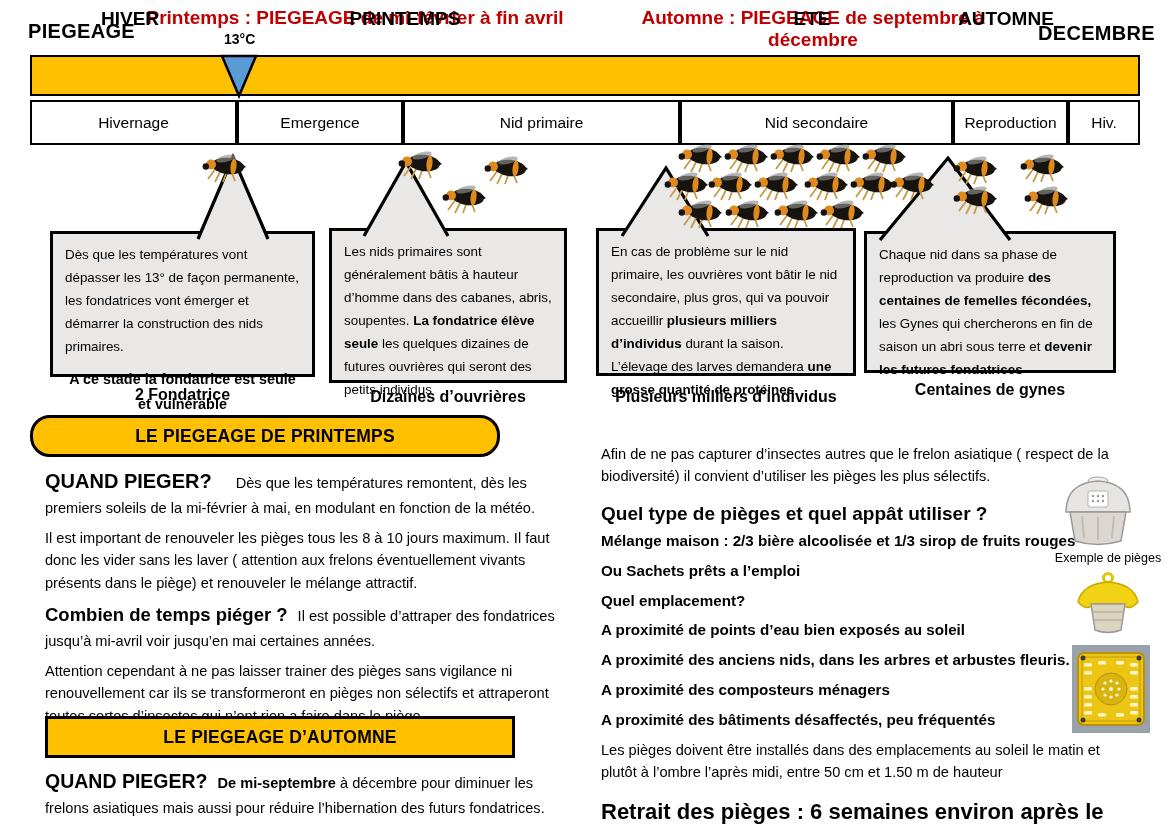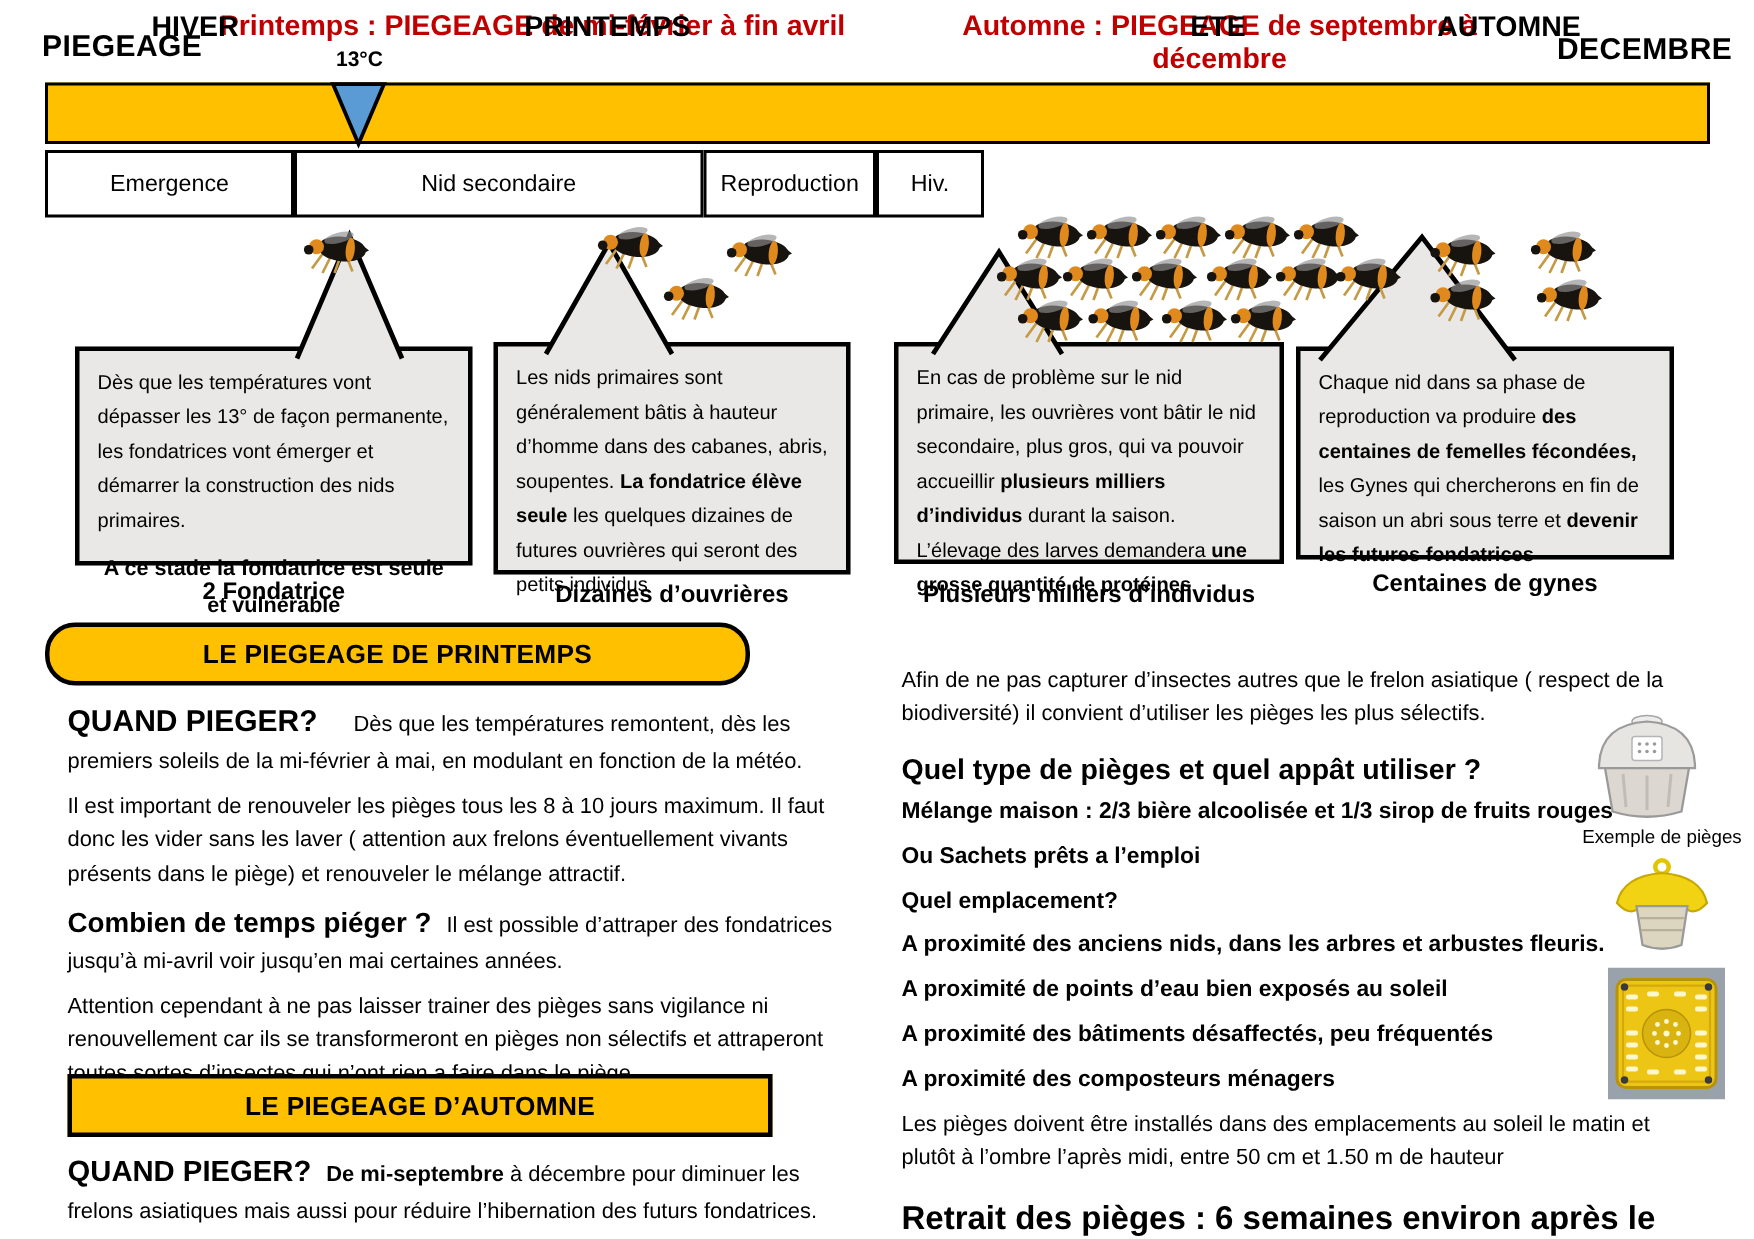--- a/index.html
+++ b/index.html
@@ -68,21 +68,23 @@
   <div class="season-label" style="left:130px;">HIVER</div>
   <div class="season-label" style="left:405px;">PRINTEMPS</div>
   <div class="season-label" style="left:812px;">ETE</div>
   <div class="season-label" style="left:1006px;">AUTOMNE</div>
 
   <svg class="abs" style="left:210px;top:50px;z-index:2;" width="60" height="50">
     <polygon points="12,6 46,6 29,46" fill="var(--blue)" stroke="#000" stroke-width="2.5"></polygon>
   </svg>
 
   <div class="abs phase-row">
+    <div class="phase-cell" style="width:207px;">Hivernage</div>
     <div class="phase-cell" style="width:166px;">Emergence</div>
+    <div class="phase-cell" style="width:277px;">Nid primaire</div>
     <div class="phase-cell" style="width:273px;">Nid secondaire</div>
     <div class="phase-cell" style="width:115px;">Reproduction</div>
     <div class="phase-cell" style="width:72px;">Hiv.</div>
   </div>
 
   <div id="hornet-layer">
       <svg class="hornet" viewBox="0 0 52 34" style="left: 200px; top: 150px;">
         <use href="#hornet"></use>
       </svg>
       <svg class="hornet" viewBox="0 0 52 34" style="left: 396px; top: 147px;">
@@ -193,24 +195,24 @@
     <span class="inline-h1" style="font-size:19.5px;margin-right:10px;">QUAND PIEGER?</span><span class="b">De mi-septembre</span><span> à décembre  pour diminuer les frelons asiatiques mais aussi pour réduire l’hibernation des futurs fondatrices.</span>
   </div>
 
   <div class="abs col-right">
     <p class="intro">Afin de ne pas capturer d’insectes autres que le frelon asiatique ( respect de la biodiversité) il convient d’utiliser les pièges les plus sélectifs.</p>
     <h2>Quel type de pièges et quel appât utiliser ?</h2>
     <div id="bold-lines">
         <div class="bline">Mélange maison : 2/3 bière alcoolisée et 1/3  sirop de fruits rouges</div>
         <div class="bline">Ou Sachets prêts a l’emploi</div>
         <div class="bline">Quel emplacement?</div>
+        <div class="bline">A proximité de points d’eau bien exposés au soleil</div>
         <div class="bline">A proximité des anciens nids, dans les arbres et arbustes fleuris.</div>
-        <div class="bline">A proximité de points d’eau bien exposés au soleil</div>
+        <div class="bline">A proximité des composteurs ménagers</div>
         <div class="bline">A proximité des bâtiments désaffectés, peu fréquentés</div>
-        <div class="bline">A proximité des composteurs ménagers</div>
       </div>
     <p class="install">Les pièges doivent être installés dans des emplacements au soleil le matin et plutôt à l’ombre l’après midi, entre 50 cm et 1.50 m de hauteur</p>
     <div class="removal">Retrait des pièges : 6 semaines environ après le début du piégeage</div>
   </div>
 
   <svg class="abs" style="left:1058px;top:470px;z-index:1;" width="80" height="78">
     <ellipse cx="40" cy="11" rx="10" ry="4" fill="#efedec" stroke="#a5a5a5"></ellipse>
     <path d="M8 42 Q8 13 40 11 Q72 13 72 42 Z" fill="#e7e5e2" stroke="#9b9b9b" stroke-width="1.5"></path>
     <rect x="30" y="21" width="20" height="16" rx="2" fill="#ffffff" stroke="#b5b5b5"></rect>
     <circle cx="35" cy="26" r="1.2" fill="#9a9a9a"></circle>

